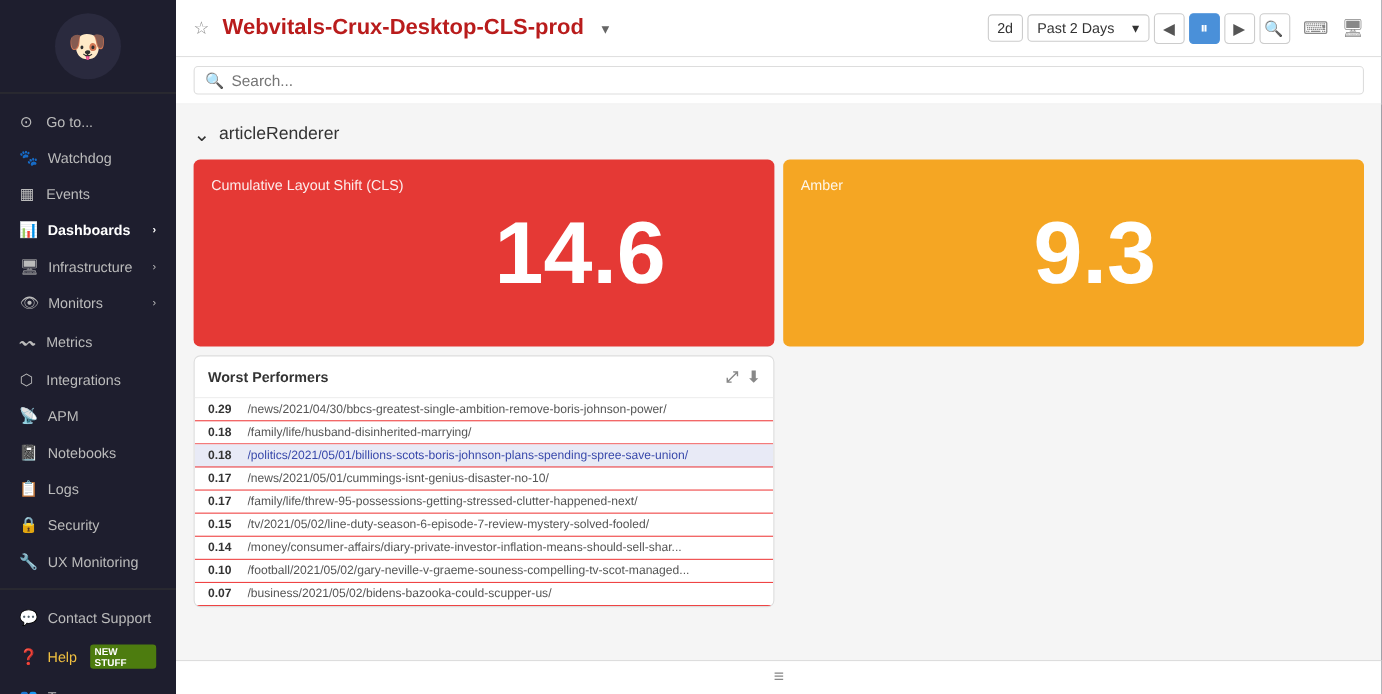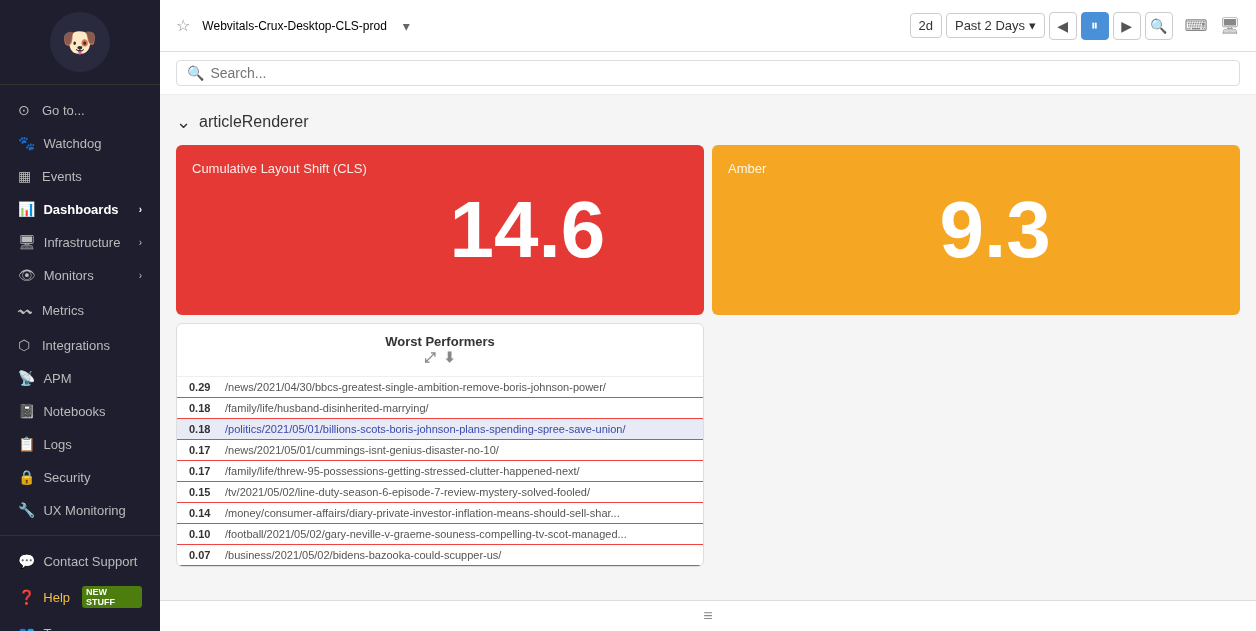--- a/index.html
+++ b/index.html
@@ -76,23 +76,23 @@
       background: #fff;
       border-bottom: 1px solid #ddd;
       padding: 0 16px;
       display: flex;
       align-items: center;
       height: 52px;
       gap: 12px;
     }
     .star-icon { color: #888; font-size: 16px; cursor: pointer; }
     .page-title {
-      font-size: 12px;
-      font-weight: 400;
-      color: #000000;
+      font-size: 20px;
+      font-weight: 700;
+      color: #b91c1c;
     }
     .chevron-down { color: #666; font-size: 14px; cursor: pointer; margin-left: 4px; }
     .topbar-spacer { flex: 1; }
     .time-controls {
       display: flex;
       align-items: center;
       gap: 4px;
     }
     .time-badge {
       background: #fff;
@@ -102,21 +102,21 @@
       font-size: 13px;
       color: #333;
     }
     .time-range-select {
       border: 1px solid #ccc;
       border-radius: 4px;
       padding: 4px 8px;
       font-size: 13px;
       background: #fff;
       color: #333;
-      display: flex; align-items: center; gap: 4px;
+      display: flex; align-items: center; gap: 16px;
       cursor: pointer;
     }
     .ctrl-btn {
       border: 1px solid #ccc;
       background: #fff;
       border-radius: 4px;
       width: 28px; height: 28px;
       display: flex; align-items: center; justify-content: center;
       cursor: pointer;
       font-size: 14px; color: #555;
@@ -216,21 +216,20 @@
       overflow: hidden;
     }
     .wp-header {
       display: flex;
       align-items: center;
       padding: 10px 12px;
       border-bottom: 1px solid #eee;
       font-size: 13px;
       font-weight: 600;
       color: #333;
-      flex-direction: column;
     }
     .wp-header .wp-title { flex: 1; }
     .wp-icons { display: flex; gap: 8px; }
     .wp-icon-btn { cursor: pointer; color: #888; font-size: 14px; }
 
     .wp-rows {
       overflow-y: auto;
       flex: 1;
     }
     .wp-row {

